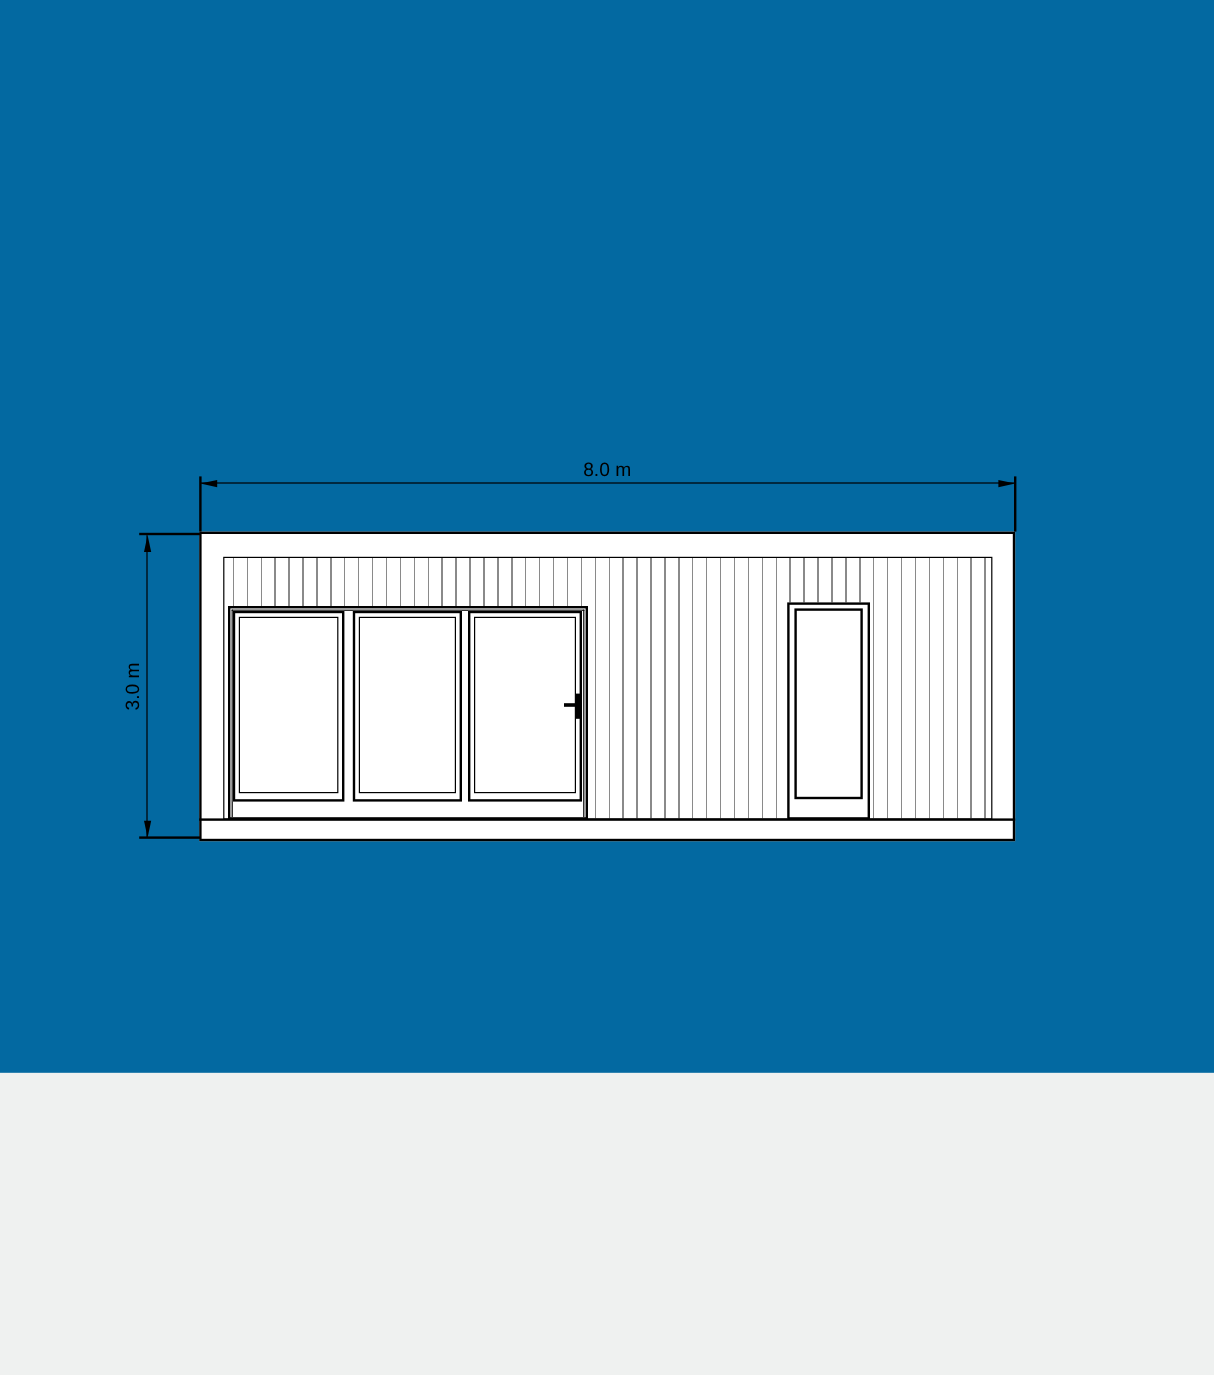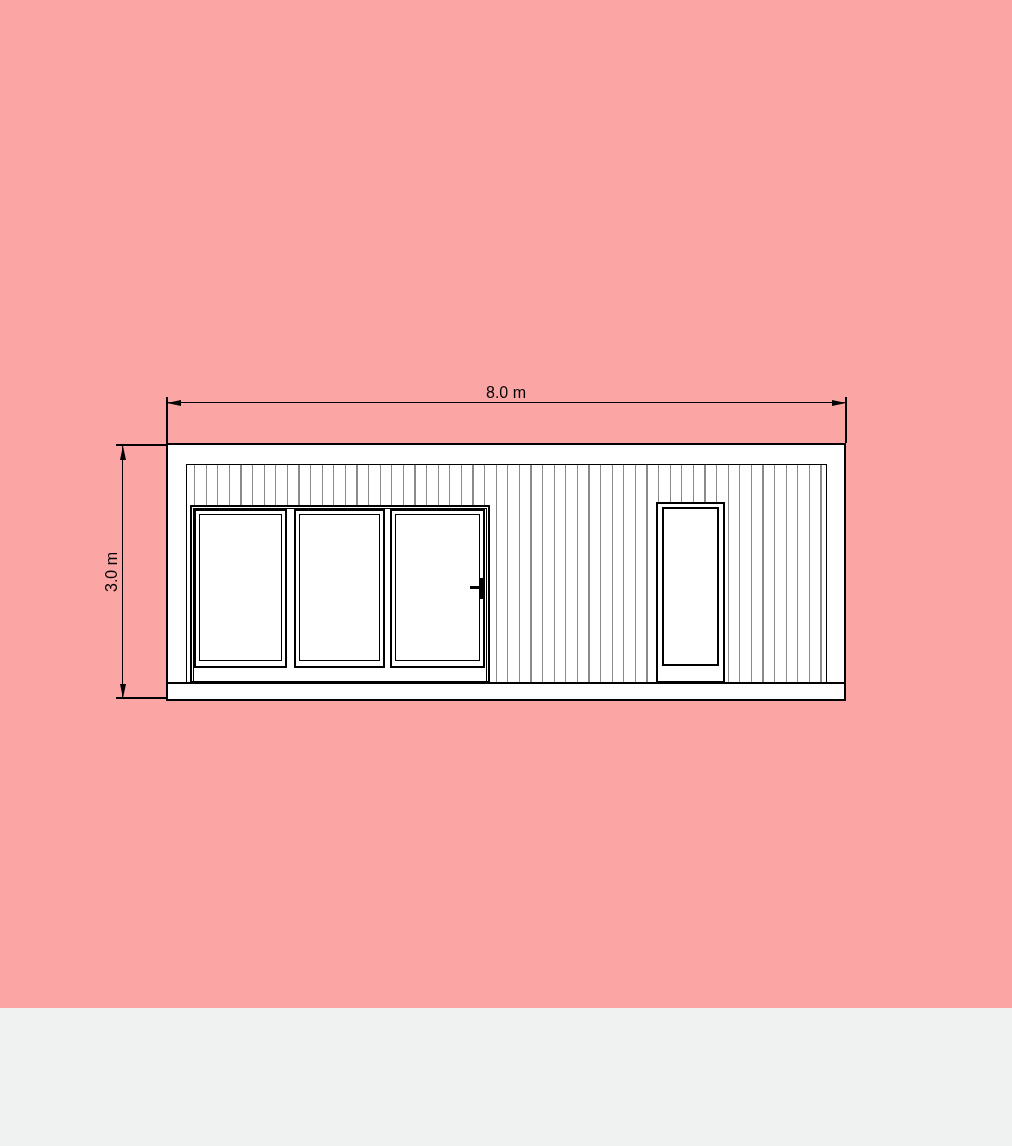--- a/index.html
+++ b/index.html
@@ -3,22 +3,22 @@
 <meta charset="utf-8">
 <style>
   html, body { margin: 0; padding: 0; }
   body {
     font-family: "Liberation Sans", sans-serif;
     background: #eff1f0;
   }
   #canvas {
     position: relative;
     width: 1012px;
-    height: 1008px;
-    background: #fca5a5;
+    height: 894px;
+    background: #0369a1;
     overflow: hidden;
   }
   .abs { position: absolute; box-sizing: border-box; }
 
   
   .building-outer {
     left: 166px; top: 443px; width: 680px; height: 258px;
     background: #ffffff;
     border: 2px solid #000000;
   }

